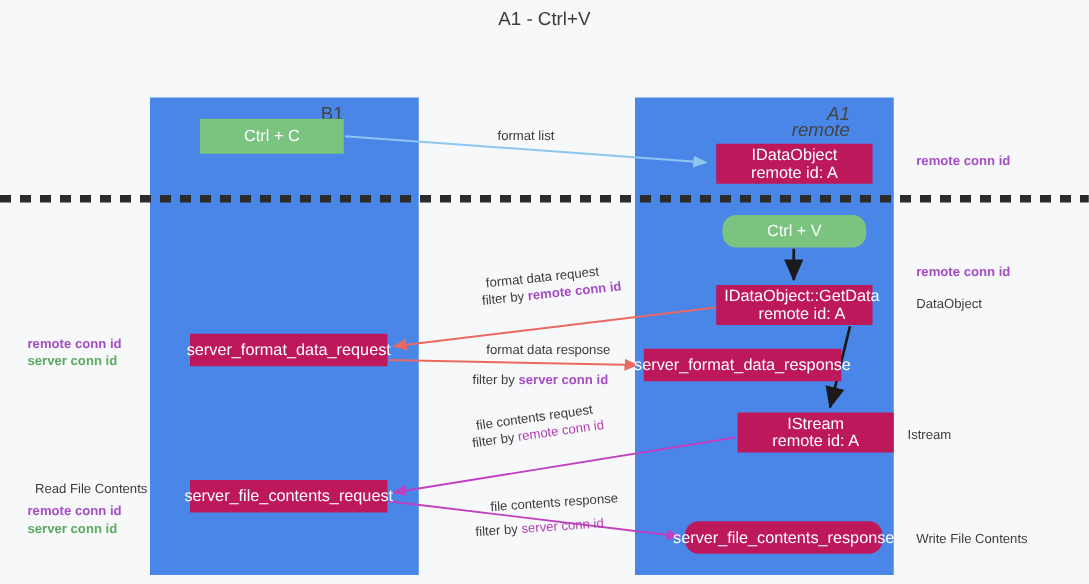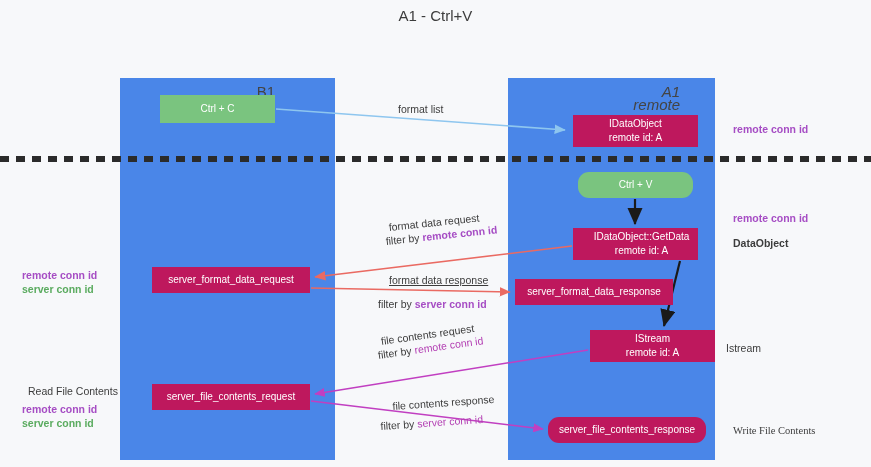--- a/index.html
+++ b/index.html
@@ -35,21 +35,21 @@
   
   #dashed{
     left:0;top:156px;width:871px;height:6px;
     background:repeating-linear-gradient(to right,#2b2b2b 0px,#2b2b2b 9px,rgba(0,0,0,0) 9px,rgba(0,0,0,0) 16px);
   }
 
   
   .node{
     box-sizing:border-box;
     color:#ffffff;
-    font-size:10px;line-height:14px;
+    font-size:13px;line-height:14px;
     display:flex;flex-direction:column;
     align-items:center;justify-content:center;
     text-align:center;
     padding:2px 4px;
   }
   .green{background:#76c893;background:#7ac47f;}
   .orange{background:#be185d;}
 
   #n-ctrlc{left:160px;top:95px;width:115px;height:28px;}
   #n-idataobject{left:573px;top:115px;width:125px;height:32px;}
@@ -62,41 +62,41 @@
   #n-sfcresp{left:548px;top:417px;width:158px;height:26px;border-radius:11px;}
 
   
   .side{font-size:10.5px;line-height:14px;}
   .purple{color:#a64dc4;font-weight:bold;}
   .green-t{color:#5aab5f;font-weight:bold;}
   .plain{color:#3c3c3c;}
 
   #s-remote1{left:733px;top:122px;}
   #s-remote2{left:733px;top:211px;}
-  #s-dataobject{left:733px;top:236px;font-weight:bold;}
+  #s-dataobject{left:733px;top:236px;}
   #s-istream{left:726px;top:341px;}
-  #s-write{left:733px;top:424px;font-family:Liberation Serif, serif;}
+  #s-write{left:733px;top:424px;}
 
   
   #l-conn{left:22px;top:268px;text-align:left;}
   #l-read{left:28px;top:384px;}
   #l-conn2{left:22px;top:402px;text-align:left;}
   .leftlbl{font-size:10.5px;line-height:14px;}
 
   
   .edge-lbl{font-size:10.5px;line-height:14px;color:#3c3c3c;white-space:nowrap;}
   .edge-lbl .purple{color:#a64dc4;}
   .edge-lbl .mag{color:#b33fb3;}
 
   #e-formatlist{left:398px;top:102px;}
 
   #e-fdr{left:388px;top:220px;transform:rotate(-6deg);transform-origin:left top;}
   #e-fdr2{left:385px;top:234px;transform:rotate(-6deg);transform-origin:left top;}
 
-  #e-fdresp{left:389px;top:273px;text-decoration:underline;}
+  #e-fdresp{left:389px;top:273px;}
   #e-fdresp2{left:378px;top:297px;}
 
   #e-fcr{left:380px;top:334px;transform:rotate(-8deg);transform-origin:left top;}
   #e-fcr2{left:377px;top:348px;transform:rotate(-8deg);transform-origin:left top;}
 
   #e-fcresp{left:392px;top:399px;transform:rotate(-4deg);transform-origin:left top;}
   #e-fcresp2{left:380px;top:419px;transform:rotate(-4deg);transform-origin:left top;}
 
   svg#wires{position:absolute;left:0;top:0;width:871px;height:467px;pointer-events:none;}
 </style>

